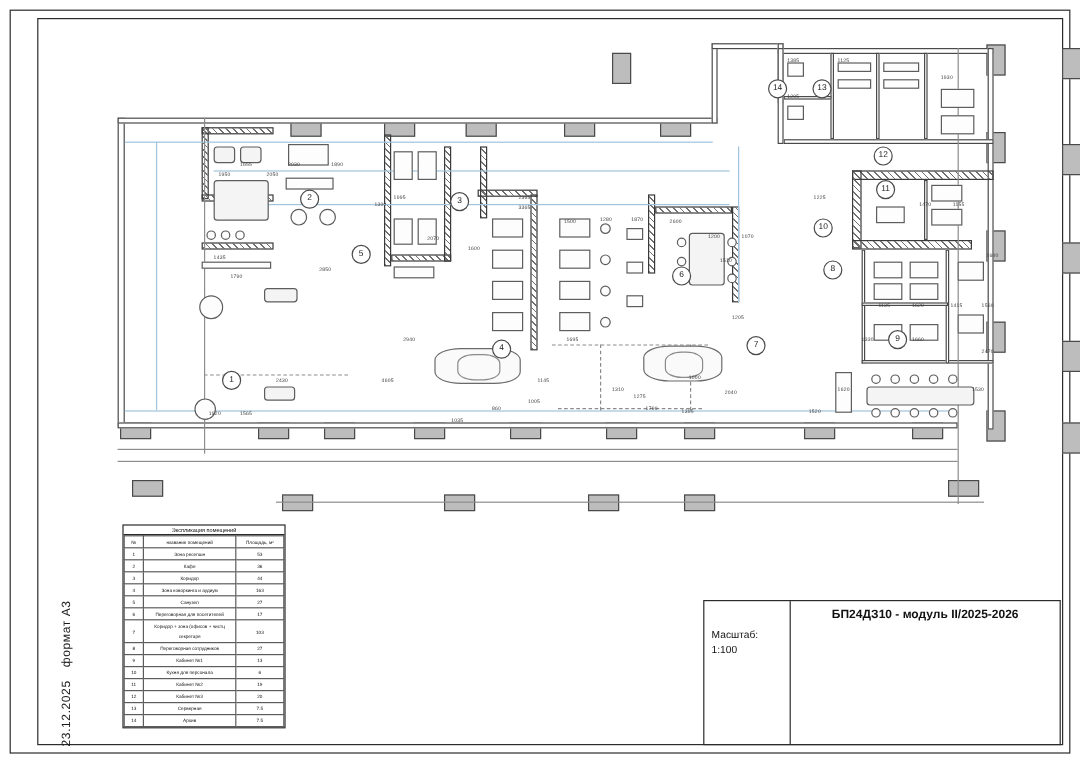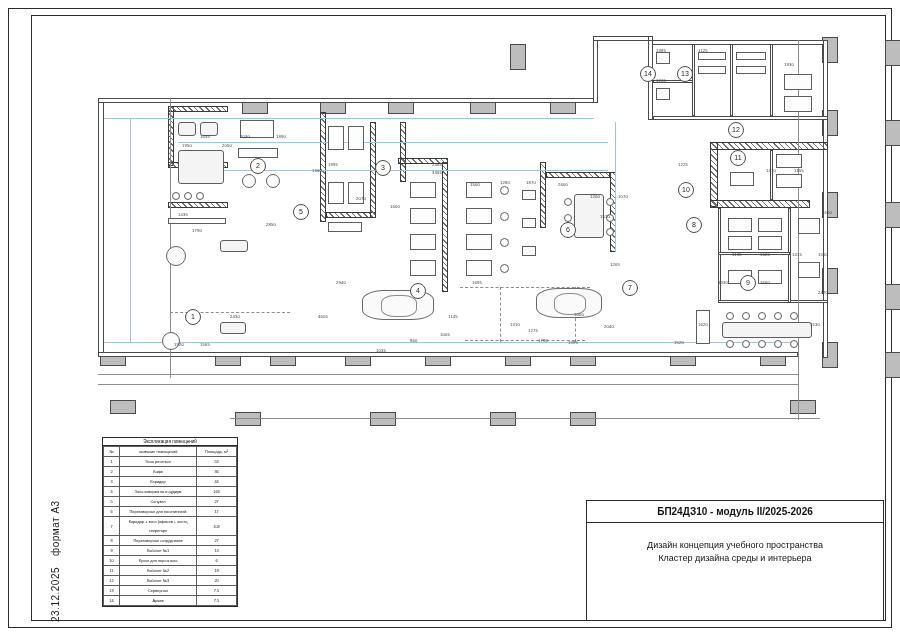--- a/index.html
+++ b/index.html
@@ -39,21 +39,21 @@
   #expl caption{font-size:4.6px;padding:1px 0;border-bottom:1px solid #2b2b2b;color:#111;}
   #expl td,#expl th{border:1px solid #5c5c5c;font-size:3.9px;color:#111;padding:0;height:9px;line-height:9px;text-align:center;font-weight:normal;}
   #expl td.nm{text-align:center;}
   #expl col.c1{width:12%;}
   #expl col.c2{width:58%;}
   #expl col.c3{width:30%;}
 
   
   #title{position:absolute;left:586px;top:500px;width:298px;height:121px;border:1.2px solid #2b2b2b;box-sizing:border-box;display:flex;}
   .tb-left{width:72px;border-right:1.2px solid #2b2b2b;box-sizing:border-box;padding:22px 4px 0 6px;font-size:8.5px;color:#111;line-height:12px;}
-  .tb-right{flex:1;display:flex;flex-direction:column;}
+  .tb-right{flex:1;display:flex;flex-direction:column;gap:20px;}
   .tb-row{border-bottom:1.2px solid #2b2b2b;box-sizing:border-box;display:flex;align-items:center;justify-content:center;text-align:center;color:#111;}
   .tb-row:last-child{border-bottom:none;}
   .tb-code{height:22px;font-size:10px;font-weight:bold;}
   .tb-desc{height:58px;font-size:9px;line-height:13px;padding:0 6px;}
   .tb-sheet{height:40px;font-size:9px;}
 </style>
 </head>
 <body>
 
 <div id="sheet">
@@ -402,23 +402,21 @@
         <tr>
             <td>14</td>
             <td class="nm">Архив</td>
             <td>7.5</td>
           </tr>
       </tbody>
     </table>
   </div>
 
   <div id="title">
+    <div class="tb-left">
+      <div>Масштаб:</div>
+      <div>1:100</div>
+    </div>
     <div class="tb-right">
       <div class="tb-row tb-code">БП24ДЗ10 - модуль II/2025-2026</div>
-      <div class="tb-row tb-desc">
-        <div>
-          <div>Дизайн концепция учебного пространства</div>
-          <div>Кластер дизайна среды и интерьера</div>
-        </div>
-      </div>
     </div>
   </div>
 </div>
 
 </body></html>

